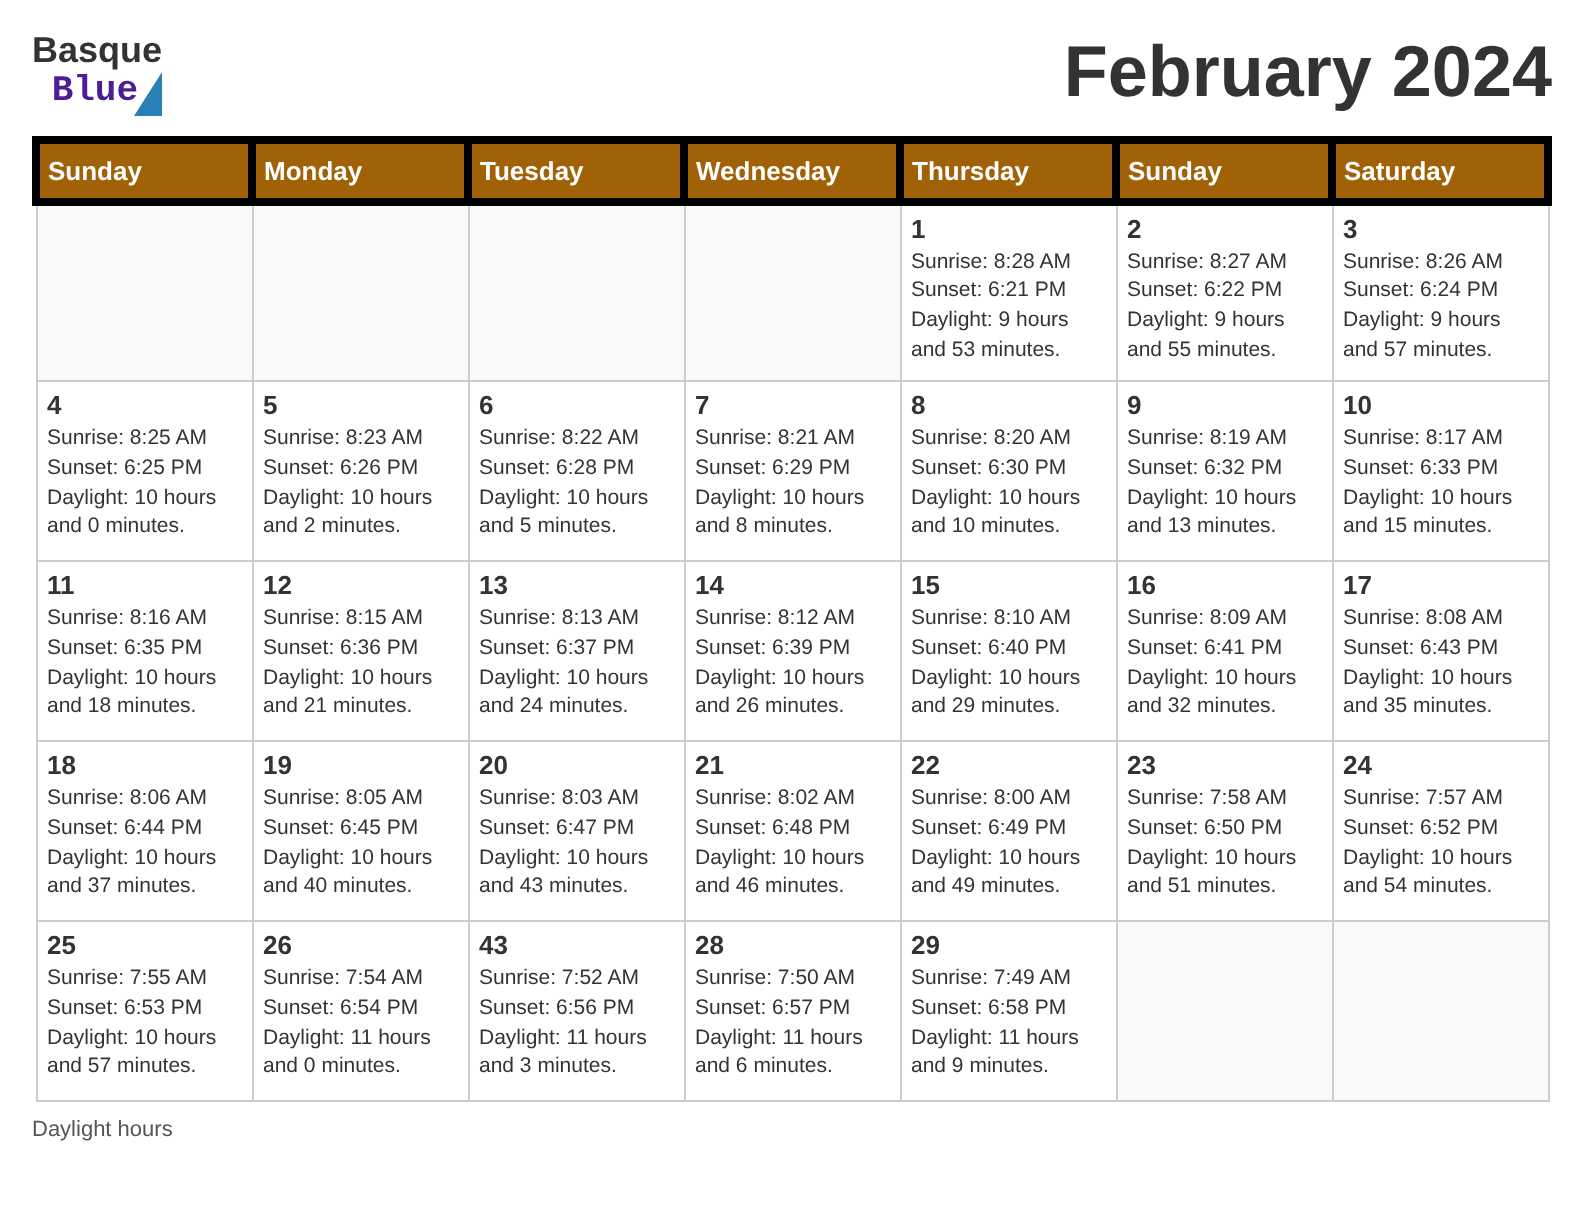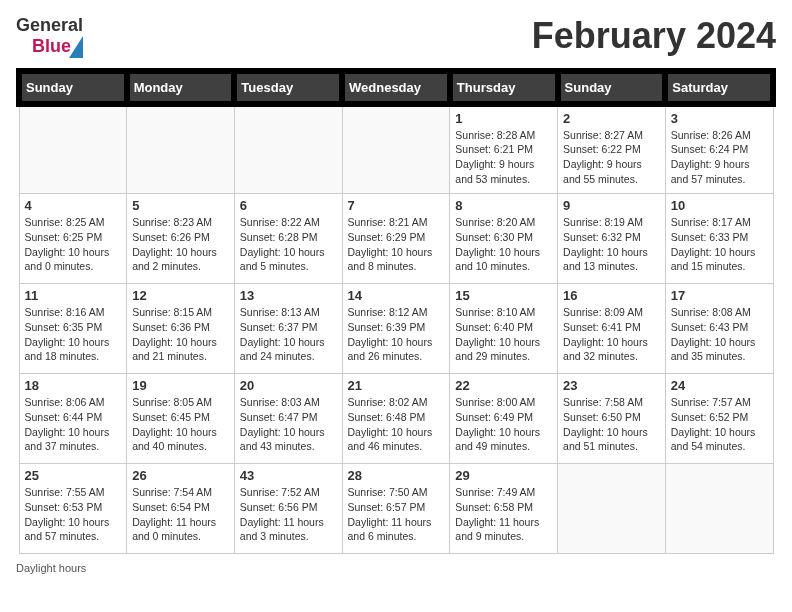--- a/index.html
+++ b/index.html
@@ -20,21 +20,21 @@
       display: flex;
       align-items: center;
       gap: 4px;
     }
     .logo-text {
       font-size: 18px;
       font-weight: bold;
       color: #333;
       line-height: 1.1;
     }
-    .logo-blue { color: #be185d; }
+    .logo-blue { color: #4c1d95; font-family: Liberation Mono, monospace; }
     .logo-triangle {
       width: 0;
       height: 0;
       border-left: 14px solid transparent;
       border-bottom: 22px solid #2980b9;
       margin-left: -2px;
     }
     .title-section {
       text-align: center;
     }
@@ -47,27 +47,27 @@
     .calendar-subtitle {
       font-size: 16px;
       color: #555;
     }
     .calendar-table {
       width: 100%;
       border-collapse: collapse;
       font-size: 11px;
     }
     .calendar-table th {
-      background-color: #404040;
+      background-color: #a16207;
       color: white;
       padding: 6px 4px;
       text-align: left;
       font-size: 13px;
       font-weight: bold;
-      border: 6px solid #000000;
+      border: 4px solid #000000;
     }
     .calendar-table td {
       border: 1px solid #ccc;
       vertical-align: top;
       padding: 4px 5px;
       width: 108px;
       min-height: 80px;
       height: 90px;
     }
     .day-number {
@@ -89,21 +89,21 @@
       font-size: 11px;
       color: #555;
     }
   </style>
 </head>
 <body>
 
 <div class="header-section">
   <div class="logo">
     <div style="display:flex;flex-direction:column;align-items:flex-end;">
-      <span class="logo-text">General</span>
+      <span class="logo-text">Basque</span>
       <div style="display:flex;align-items:center;">
         <span class="logo-text logo-blue">Blue</span>
         <div class="logo-triangle"></div>
       </div>
     </div>
   </div>
   <div class="title-section">
     <div class="calendar-title">February 2024</div>
   </div>
 </div>

